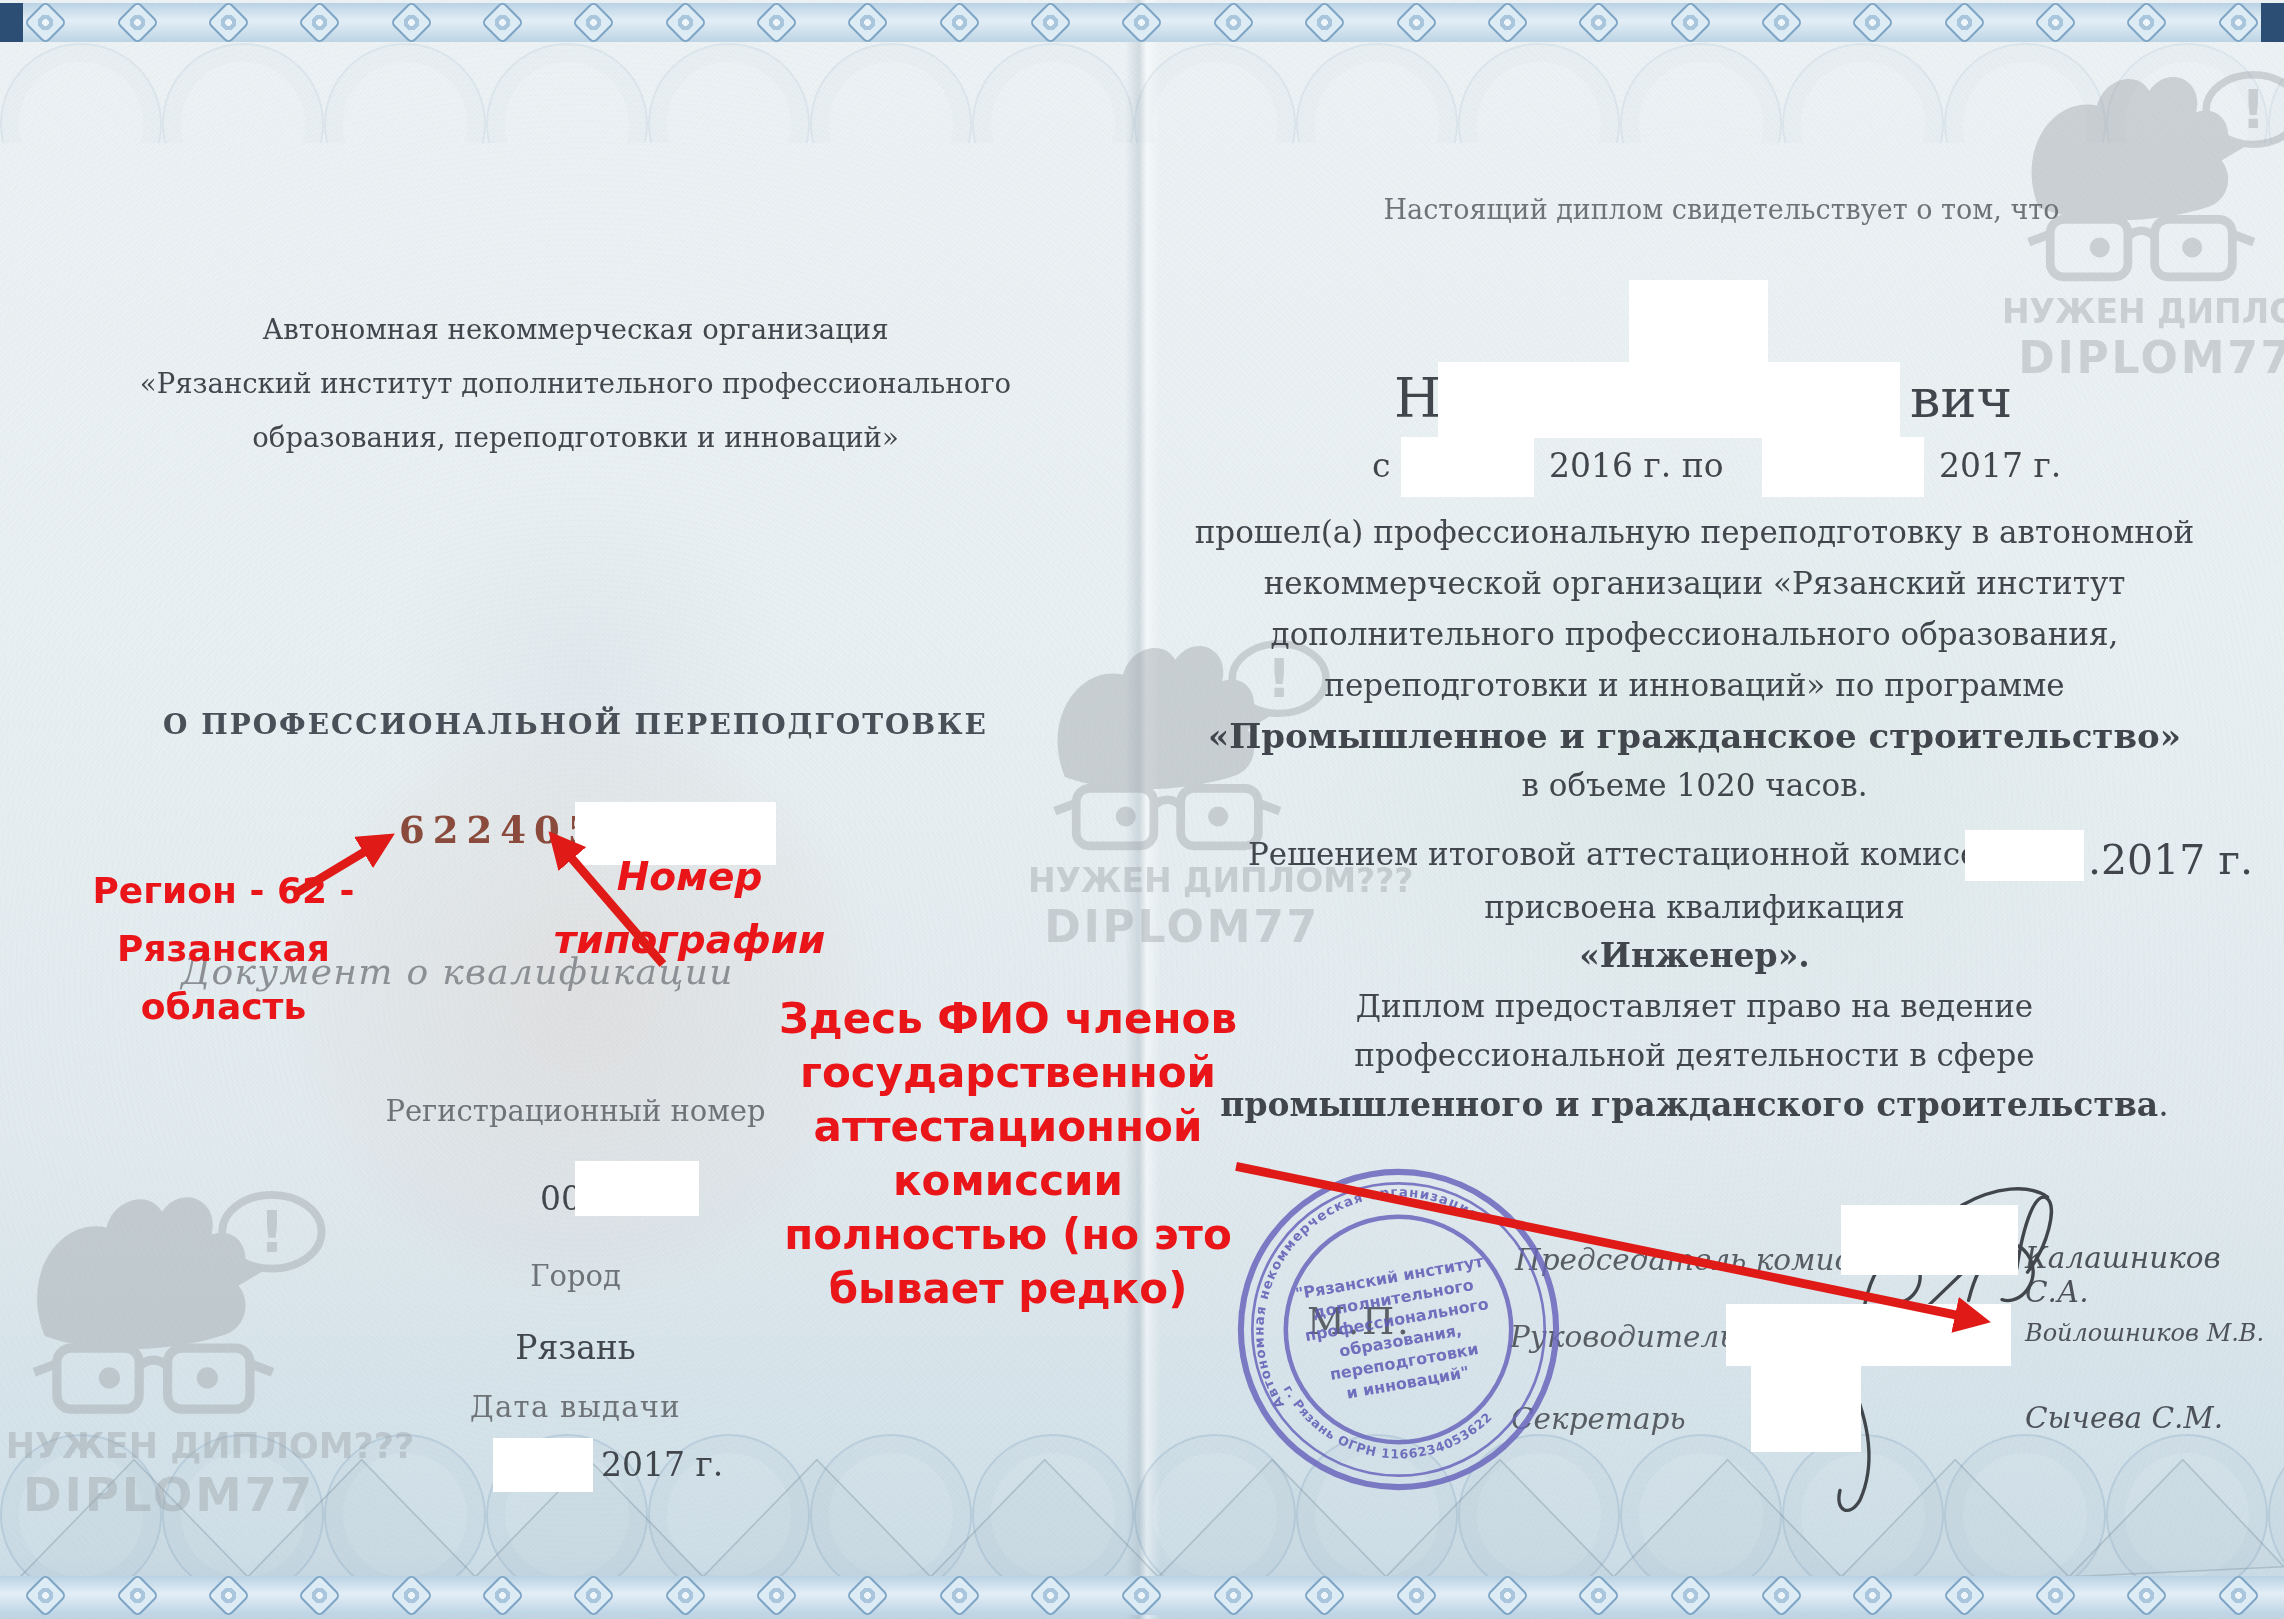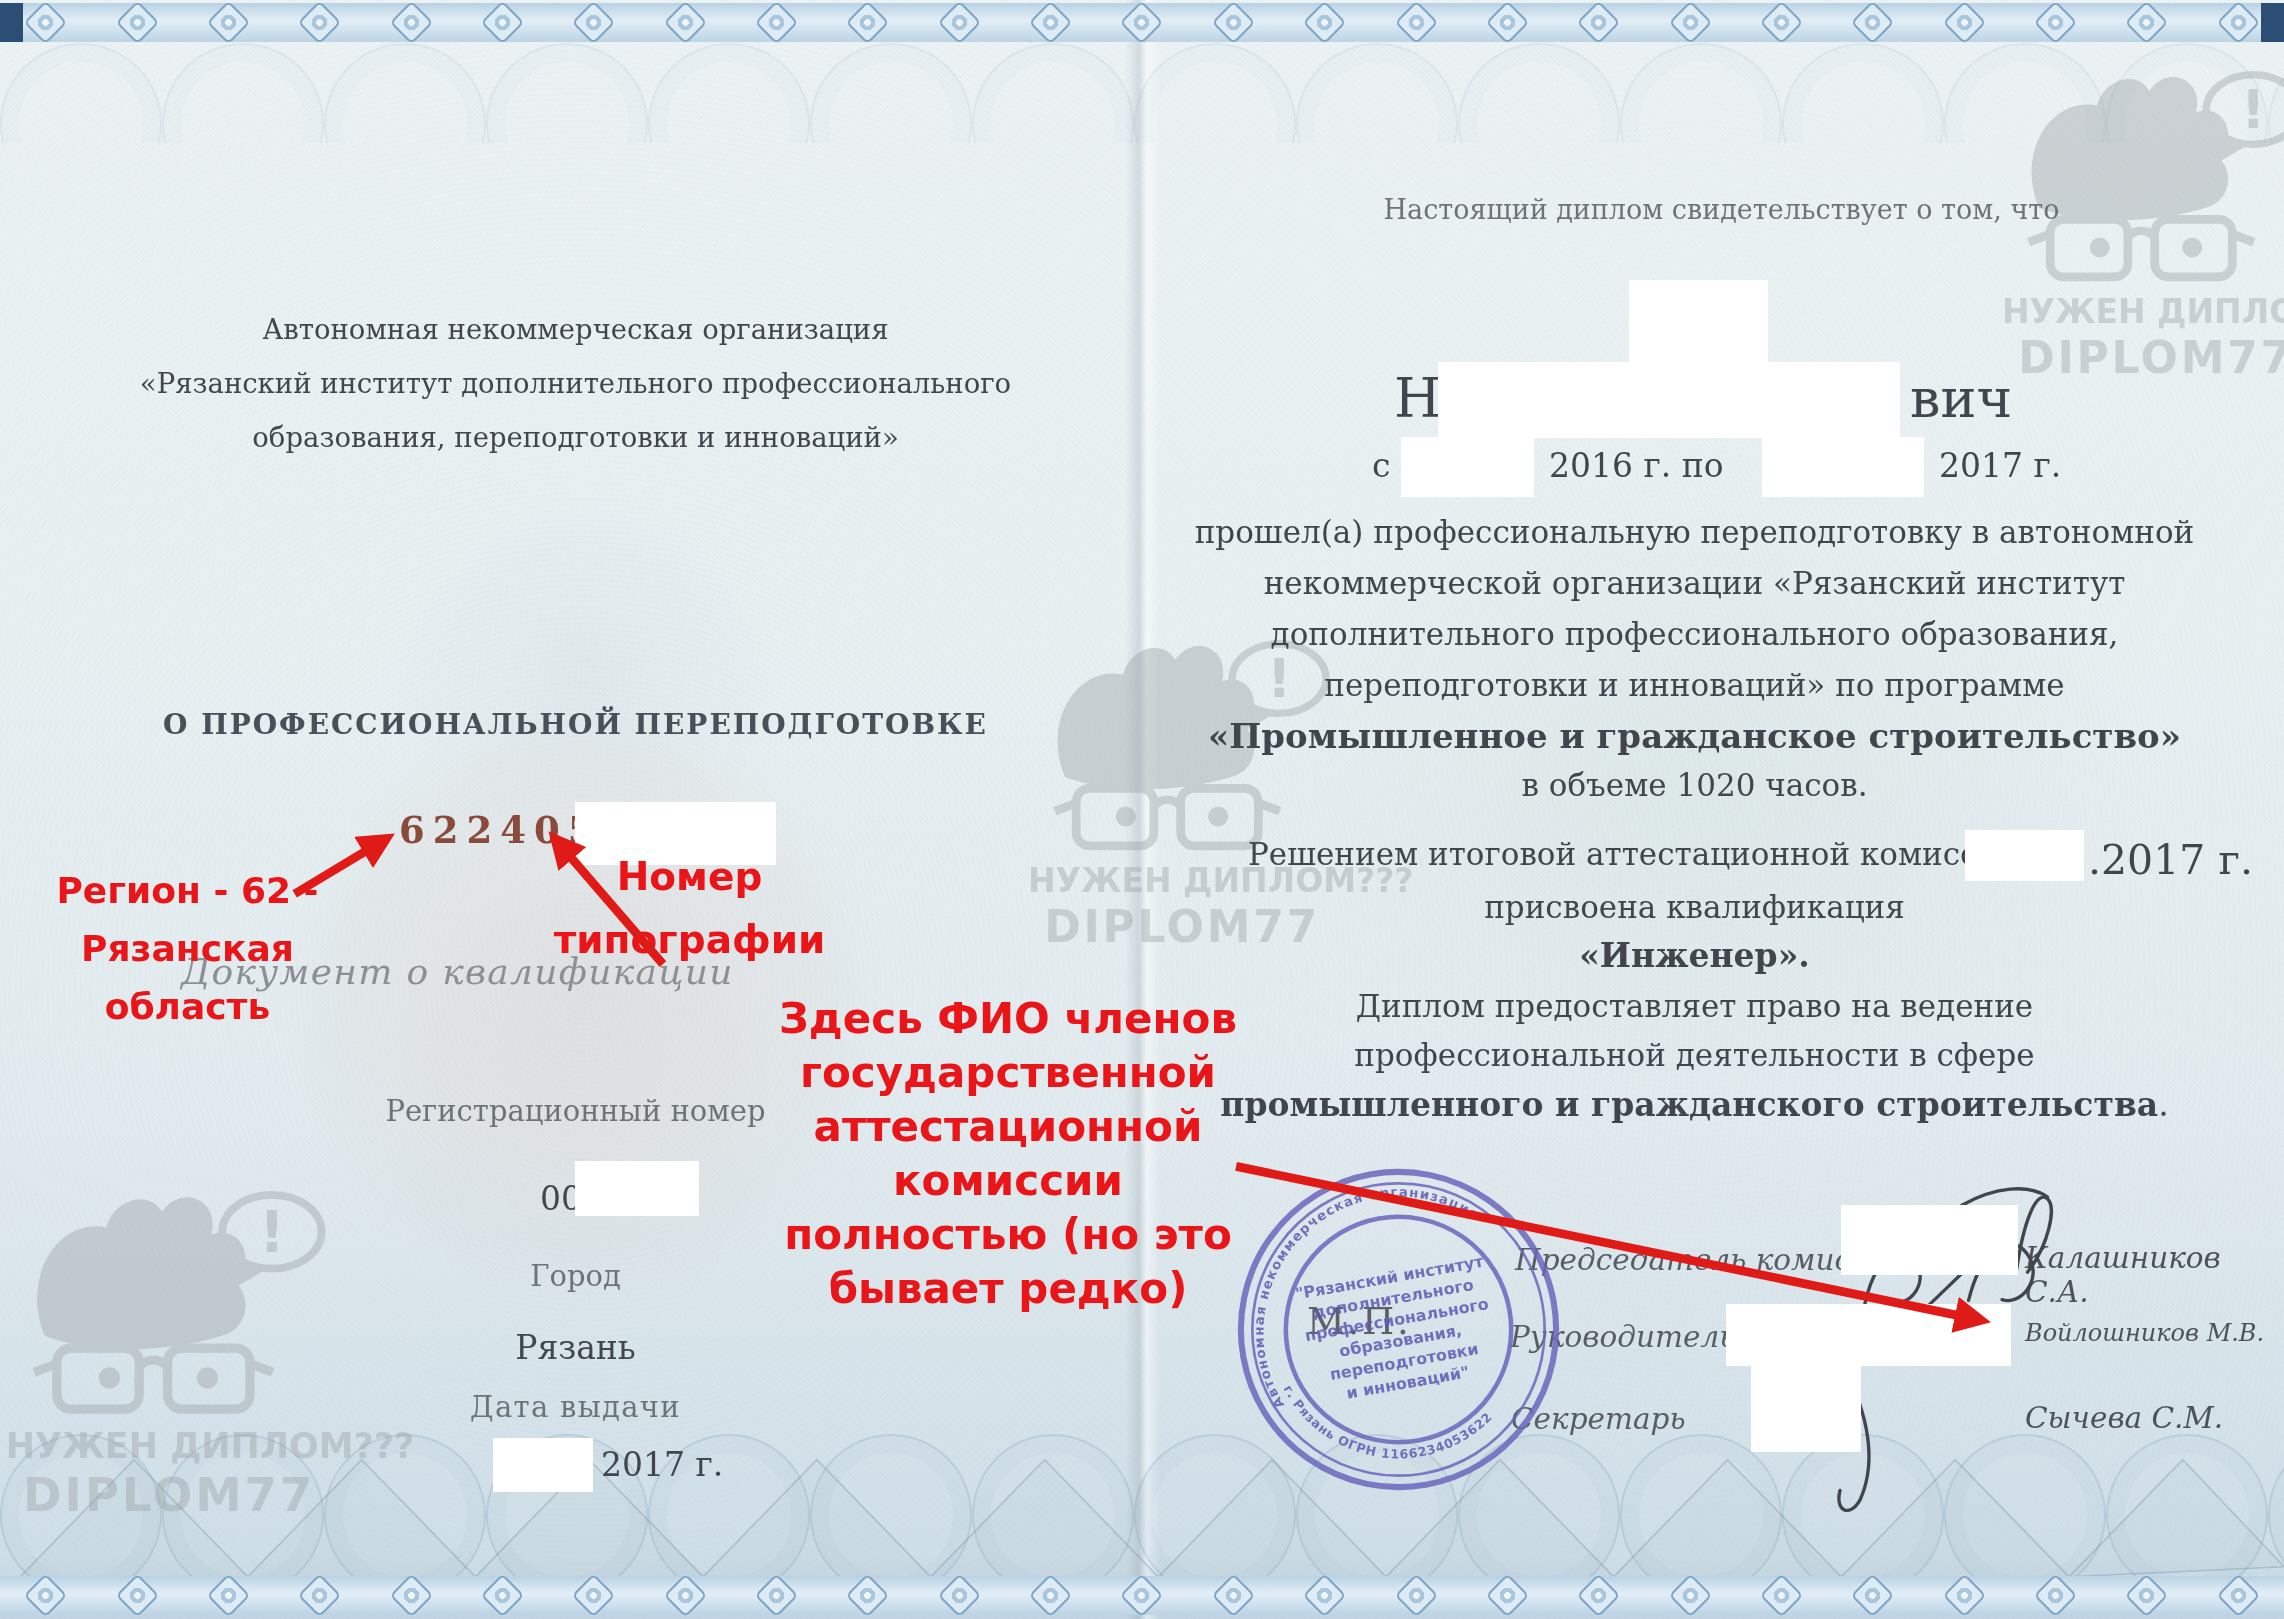--- a/index.html
+++ b/index.html
@@ -320,27 +320,27 @@
     <g font-family="DejaVu Sans,sans-serif" font-size="21" font-weight="600" fill="#5f5bb5" text-anchor="middle">
       <text x="220" y="158">"Рязанский институт</text>
       <text x="220" y="186">дополнительного</text>
       <text x="220" y="214">профессионального</text>
       <text x="220" y="242">образования,</text>
       <text x="220" y="270">переподготовки</text>
       <text x="220" y="298">и инноваций"</text>
     </g>
   </svg>
 
-  <div class="abs red" style="left:0;width:375px;top:862px;font-size:36px;line-height:58px;">
+  <div class="abs red" style="left:0;width:375px;top:862px;font-size:36px;line-height:58px;padding-left:36px;">
     <div>Регион - 62 -</div>
     <div>Рязанская</div>
     <div>область</div>
   </div>
 
-  <div class="abs red" style="left:522px;width:335px;top:845px;font-size:39px;line-height:63px;">
+  <div class="abs red" style="left:522px;width:335px;top:845px;font-size:39px;line-height:63px;font-style:italic;">
     <div>Номер</div>
     <div>типографии</div>
   </div>
 
   <div class="abs red" style="left:606px;width:804px;top:992px;font-size:42px;line-height:54px;">
     <div>Здесь ФИО членов</div>
     <div>государственной</div>
     <div>аттестационной</div>
     <div>комиссии</div>
     <div>полностью (но это</div>

